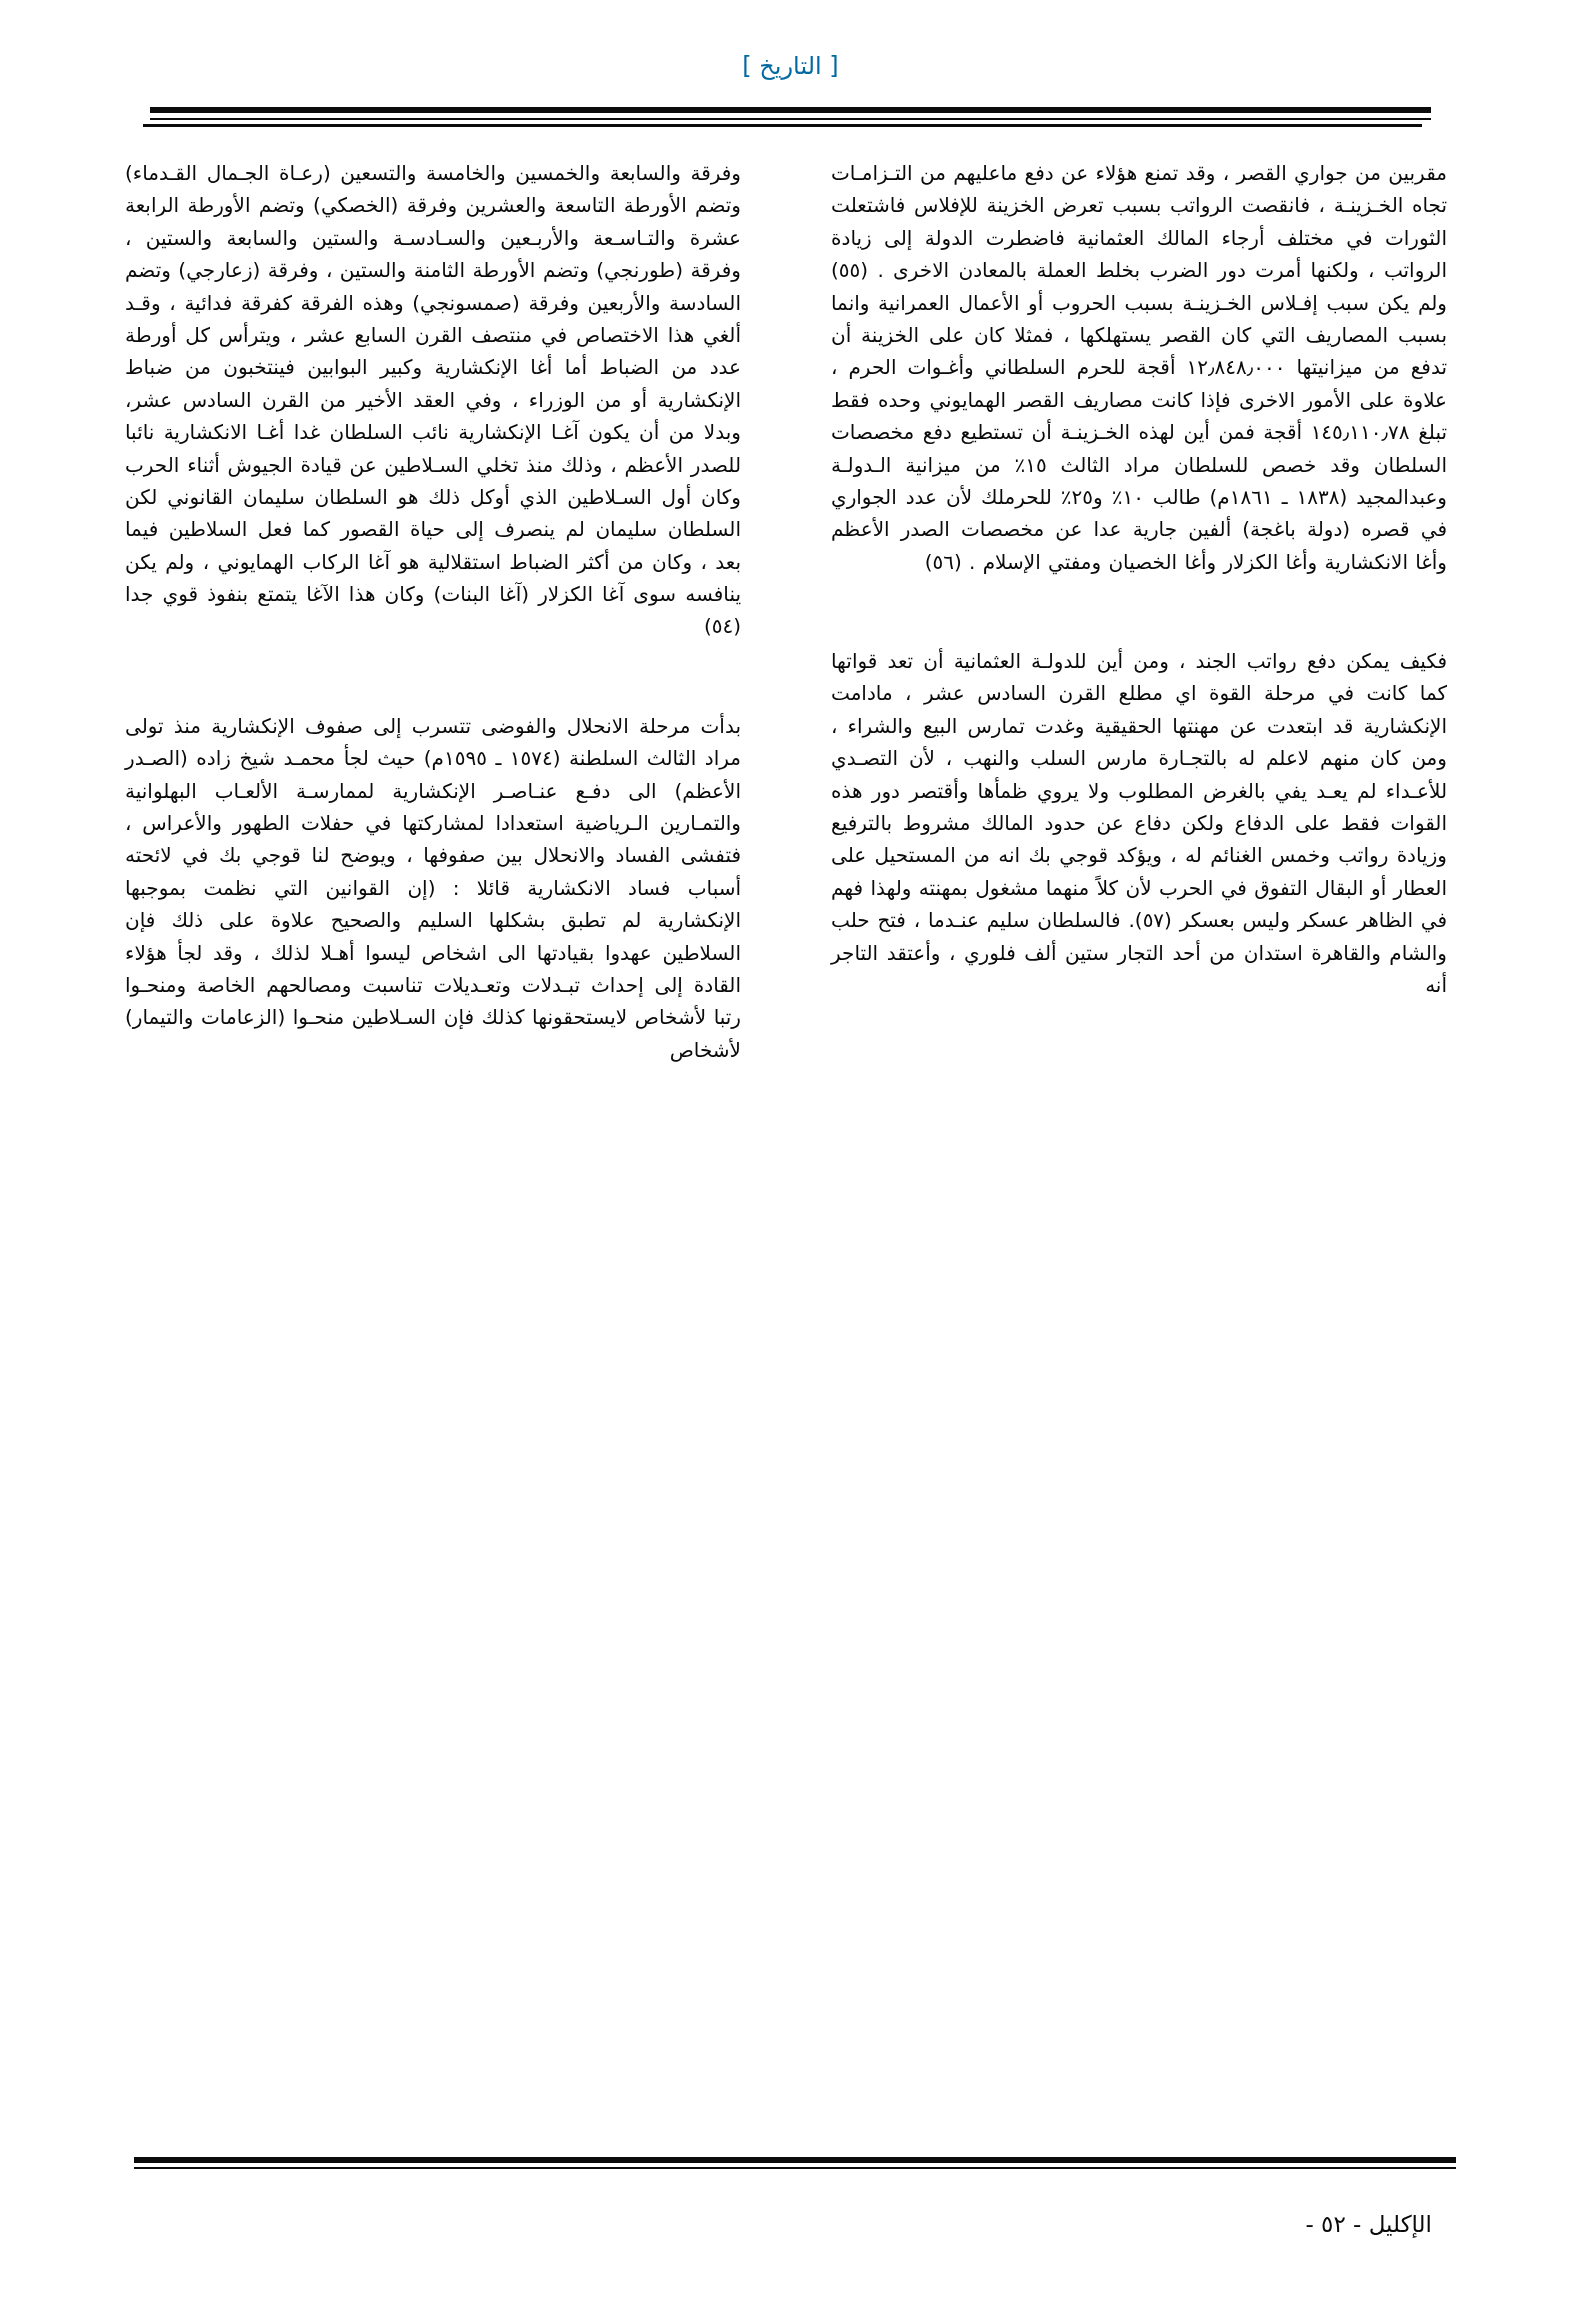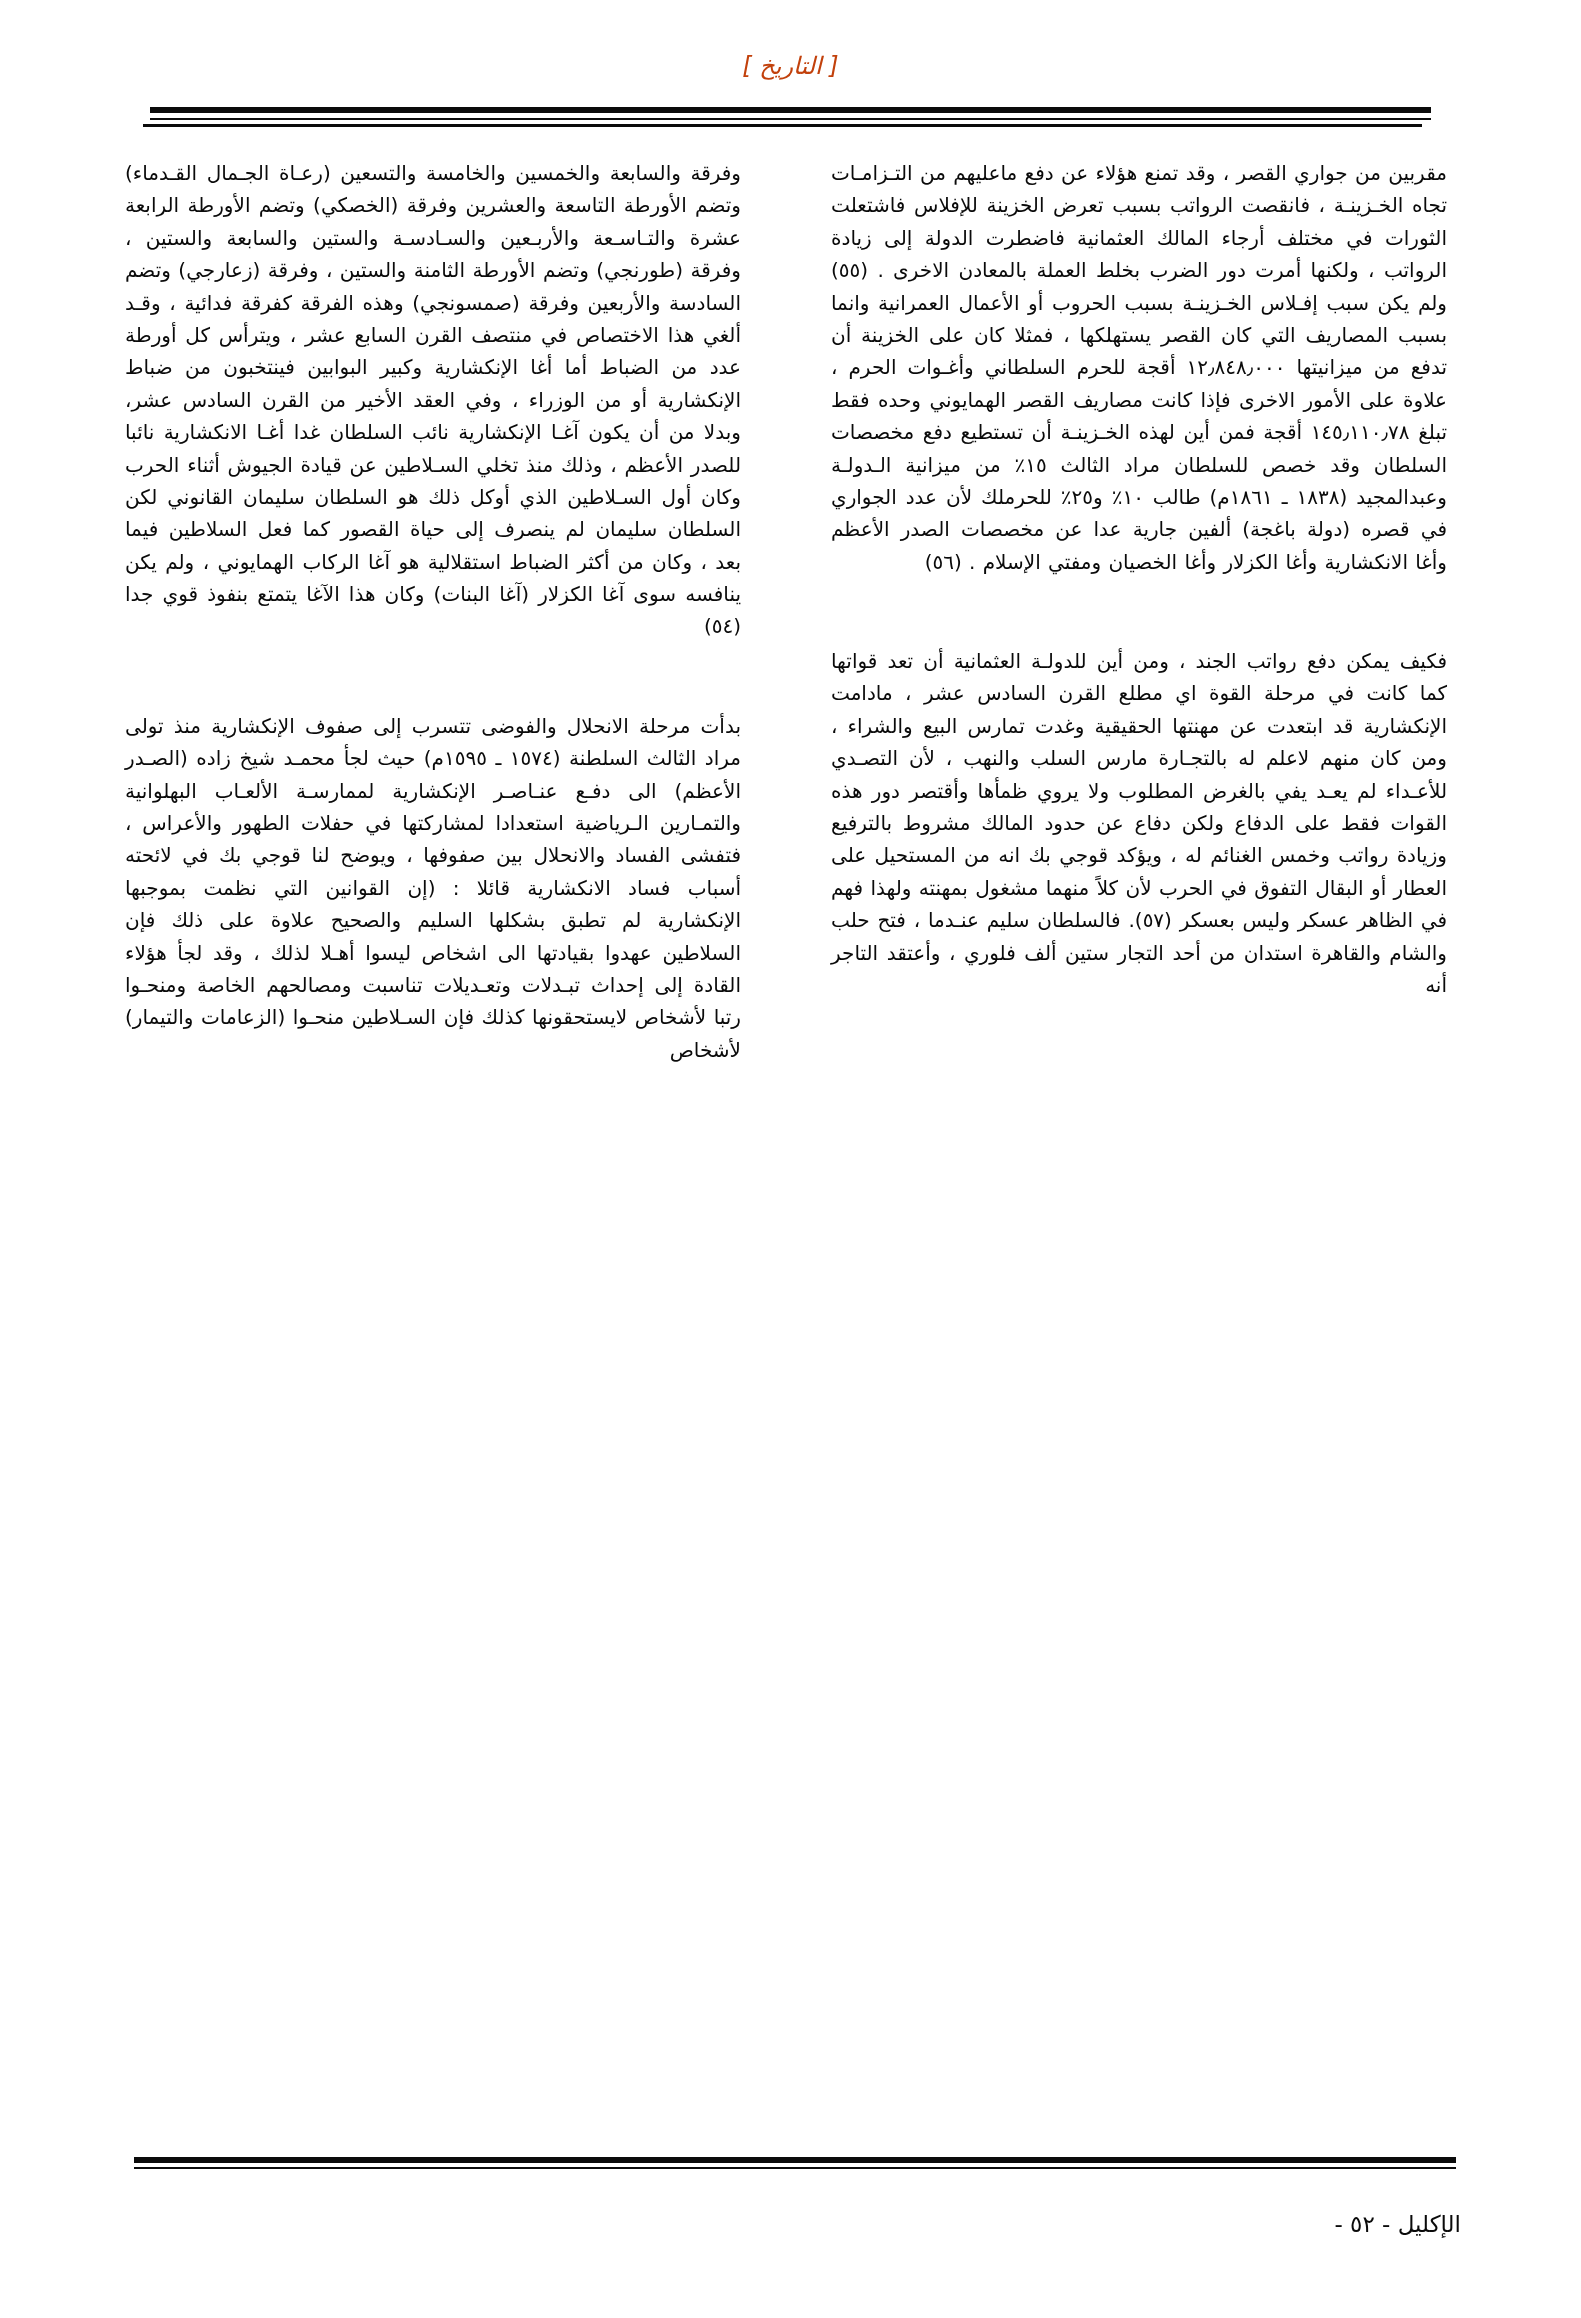--- a/index.html
+++ b/index.html
@@ -20,22 +20,21 @@
     inset: 0;
     padding: 0;
   }
   
   .header-line {
     text-align: center;
     font-size: 24px;
     letter-spacing: 0.9px;
     margin-top: 52px;
     font-family: "DejaVu Sans", sans-serif;
-    color: #c2410c;
-    font-style: italic;
+    color: #0369a1;
   }
   .rule-top {
     margin: 27px 150px 0 150px;
     border-top: 6.2px solid #0b0b0b;
     border-bottom: 2.7px solid #0b0b0b;
     height: 5.4px;
   }
   .rule-top-inner {
     margin: 3.6px 159px 0 143px;
     border-top: 3.6px solid #0b0b0b;
@@ -72,21 +71,21 @@
     position: absolute;
     left: 134px;
     right: 125px;
     bottom: 150px;
     border-top: 6.2px solid #0b0b0b;
     border-bottom: 2.7px solid #0b0b0b;
     height: 4.5px;
   }
   .footer-text {
     position: absolute;
-    right: 120px;
+    right: 149px;
     bottom: 82px;
     font-size: 23px;
     letter-spacing: 0.9px;
   }
 </style>
 </head>
 <body>
 
 <div class="page">
 

